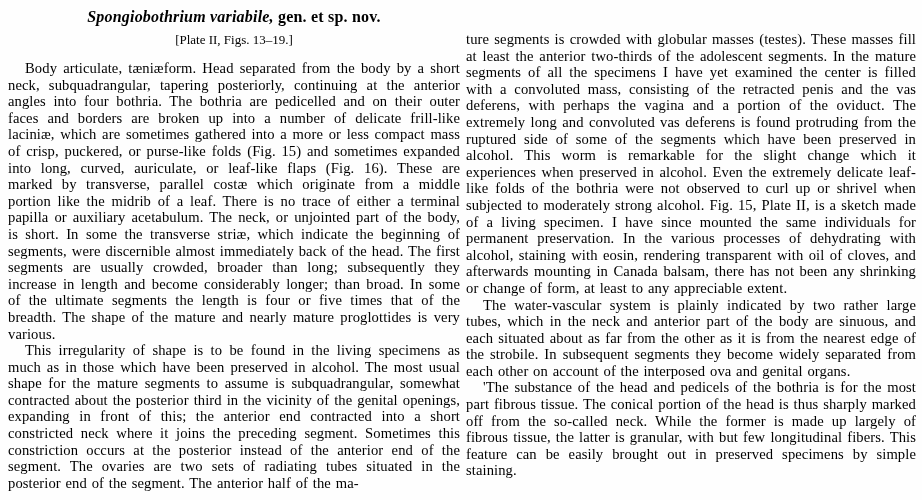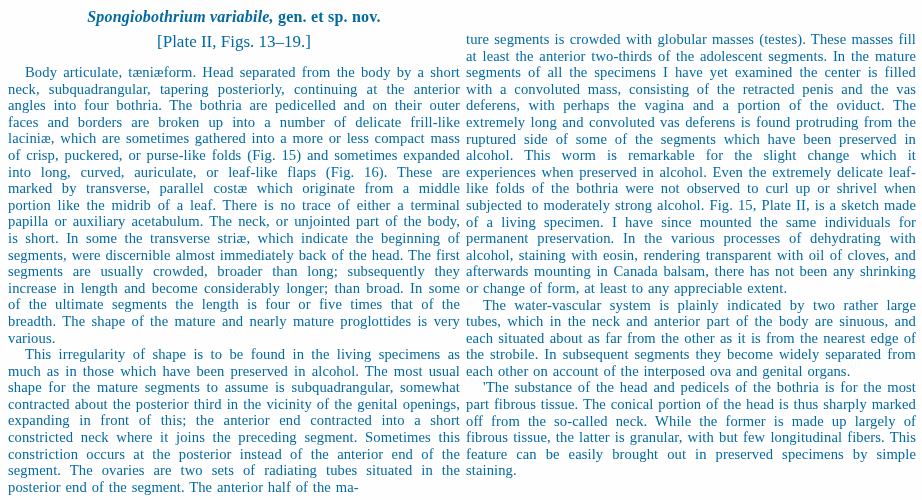--- a/index.html
+++ b/index.html
@@ -6,21 +6,21 @@
     margin: 0;
     padding: 0;
     background: #ffffff;
   }
   .page {
     position: relative;
     width: 922px;
     height: 500px;
     background: #fefefe;
     font-family: "Liberation Serif", "DejaVu Serif", serif;
-    color: #0369a1;
+    color: #000000;
     overflow: hidden;
   }
   .col {
     position: absolute;
     top: 0;
   }
   .col-left {
     left: 8px;
     width: 452px;
     padding-top: 4px;
@@ -34,21 +34,21 @@
     font-size: 16px;
     font-weight: bold;
     text-align: center;
     margin: 4px 0 6px 0;
     letter-spacing: 0.2px;
   }
   .species {
     font-style: italic;
   }
   .plate {
-    font-size: 17px;
+    font-size: 13px;
     text-align: center;
     margin: 0 0 12px 0;
   }
   .para {
     margin: 0;
     font-size: 14.6px;
     line-height: 16.6px;
     text-align: justify;
     letter-spacing: 0.1px;
     word-spacing: 1px;

